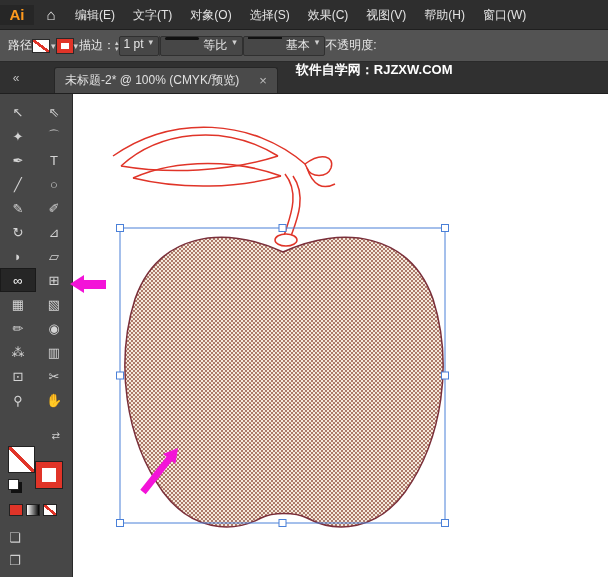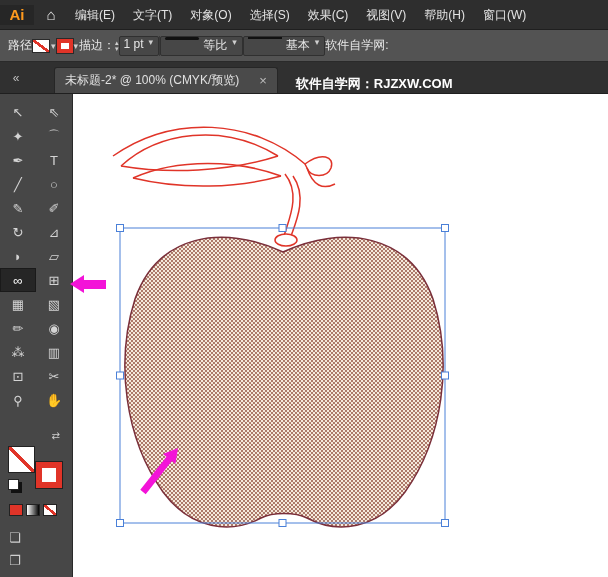--- a/index.html
+++ b/index.html
@@ -32,21 +32,21 @@
   .vsep { width:1px; height:20px; background:#3a3a3a; }
 
   
   .tabbar { height:32px; background:#303030; display:flex; align-items:flex-end;
             flex:0 0 32px; border-bottom:1px solid #1f1f1f; }
   .collapse { width:20px; color:#bdbdbd; font-size:12px; text-align:center; margin:0 28px 8px 6px; }
   .tab { background:#4a4a4a; height:26px; display:flex; align-items:center; gap:20px;
          padding:0 10px; border:1px solid #262626; border-bottom:none; border-radius:3px 3px 0 0; }
   .tab-title { color:#e0e0e0; font-size:12px; white-space:nowrap; }
   .tab-close { color:#bdbdbd; font-size:13px; }
-  .watermark { color:#ffffff; font-size:13px; font-weight:bold; margin:0 0 0 18px; white-space:nowrap; }
+  .watermark { color:#ffffff; font-size:13px; font-weight:bold; margin:0 0 14px 18px; white-space:nowrap; }
 
   
   .main { flex:1; display:flex; min-height:0; }
   .toolbar { width:73px; background:#474747; border-right:1px solid #2a2a2a; padding-top:6px;
              display:flex; flex-direction:column; }
   .tools { display:grid; grid-template-columns:1fr 1fr; }
   .tool { height:24px; display:flex; align-items:center; justify-content:center;
           color:#d4d4d4; font-size:13px; }
   .tool.active { background:#262626; color:#ffffff; border:1px solid #1a1a1a; }
 
@@ -109,21 +109,21 @@
     <span class="combo">
       <span class="line-thick"></span>
       <span>等比</span>
       <span class="dd-arrow">▾</span>
     </span>
     <span class="combo">
       <span class="line-basic"></span>
       <span>基本</span>
       <span class="dd-arrow">▾</span>
     </span>
-    <span class="cb-label">软件自学网:</span>
+    <span class="cb-label">不透明度:</span>
   </div>
 
   <div class="tabbar">
     <span class="collapse">«</span>
     <div class="tab">
       <span class="tab-title">未标题-2* @ 100% (CMYK/预览)</span>
       <span class="tab-close">×</span>
     </div>
     <span class="watermark">软件自学网：RJZXW.COM</span>
   </div>

